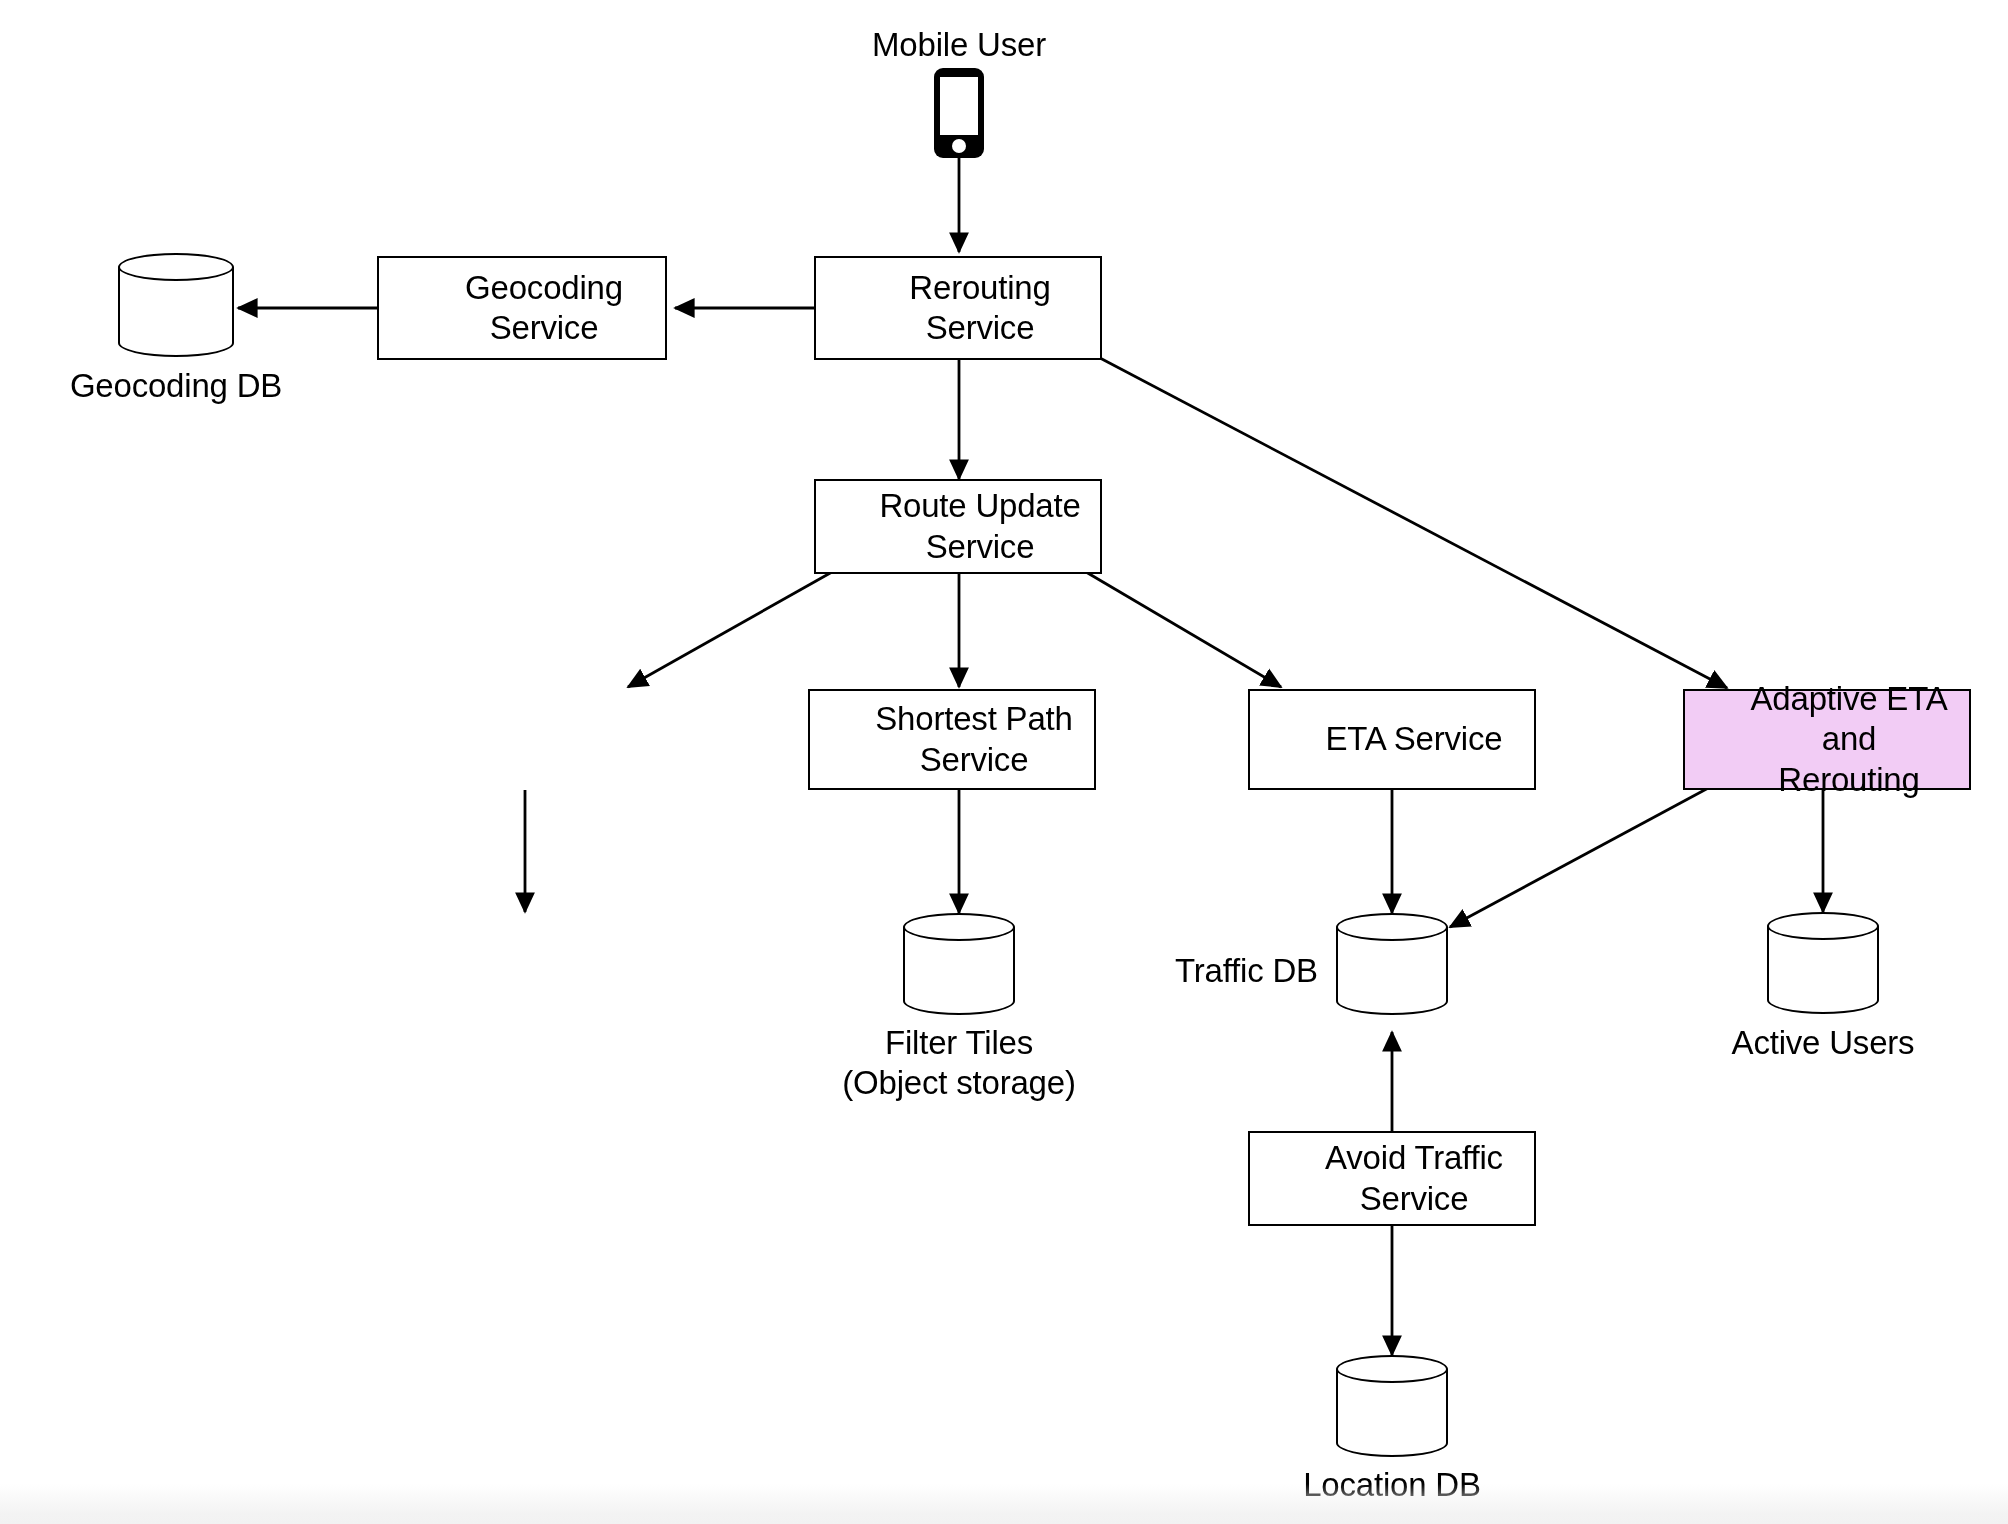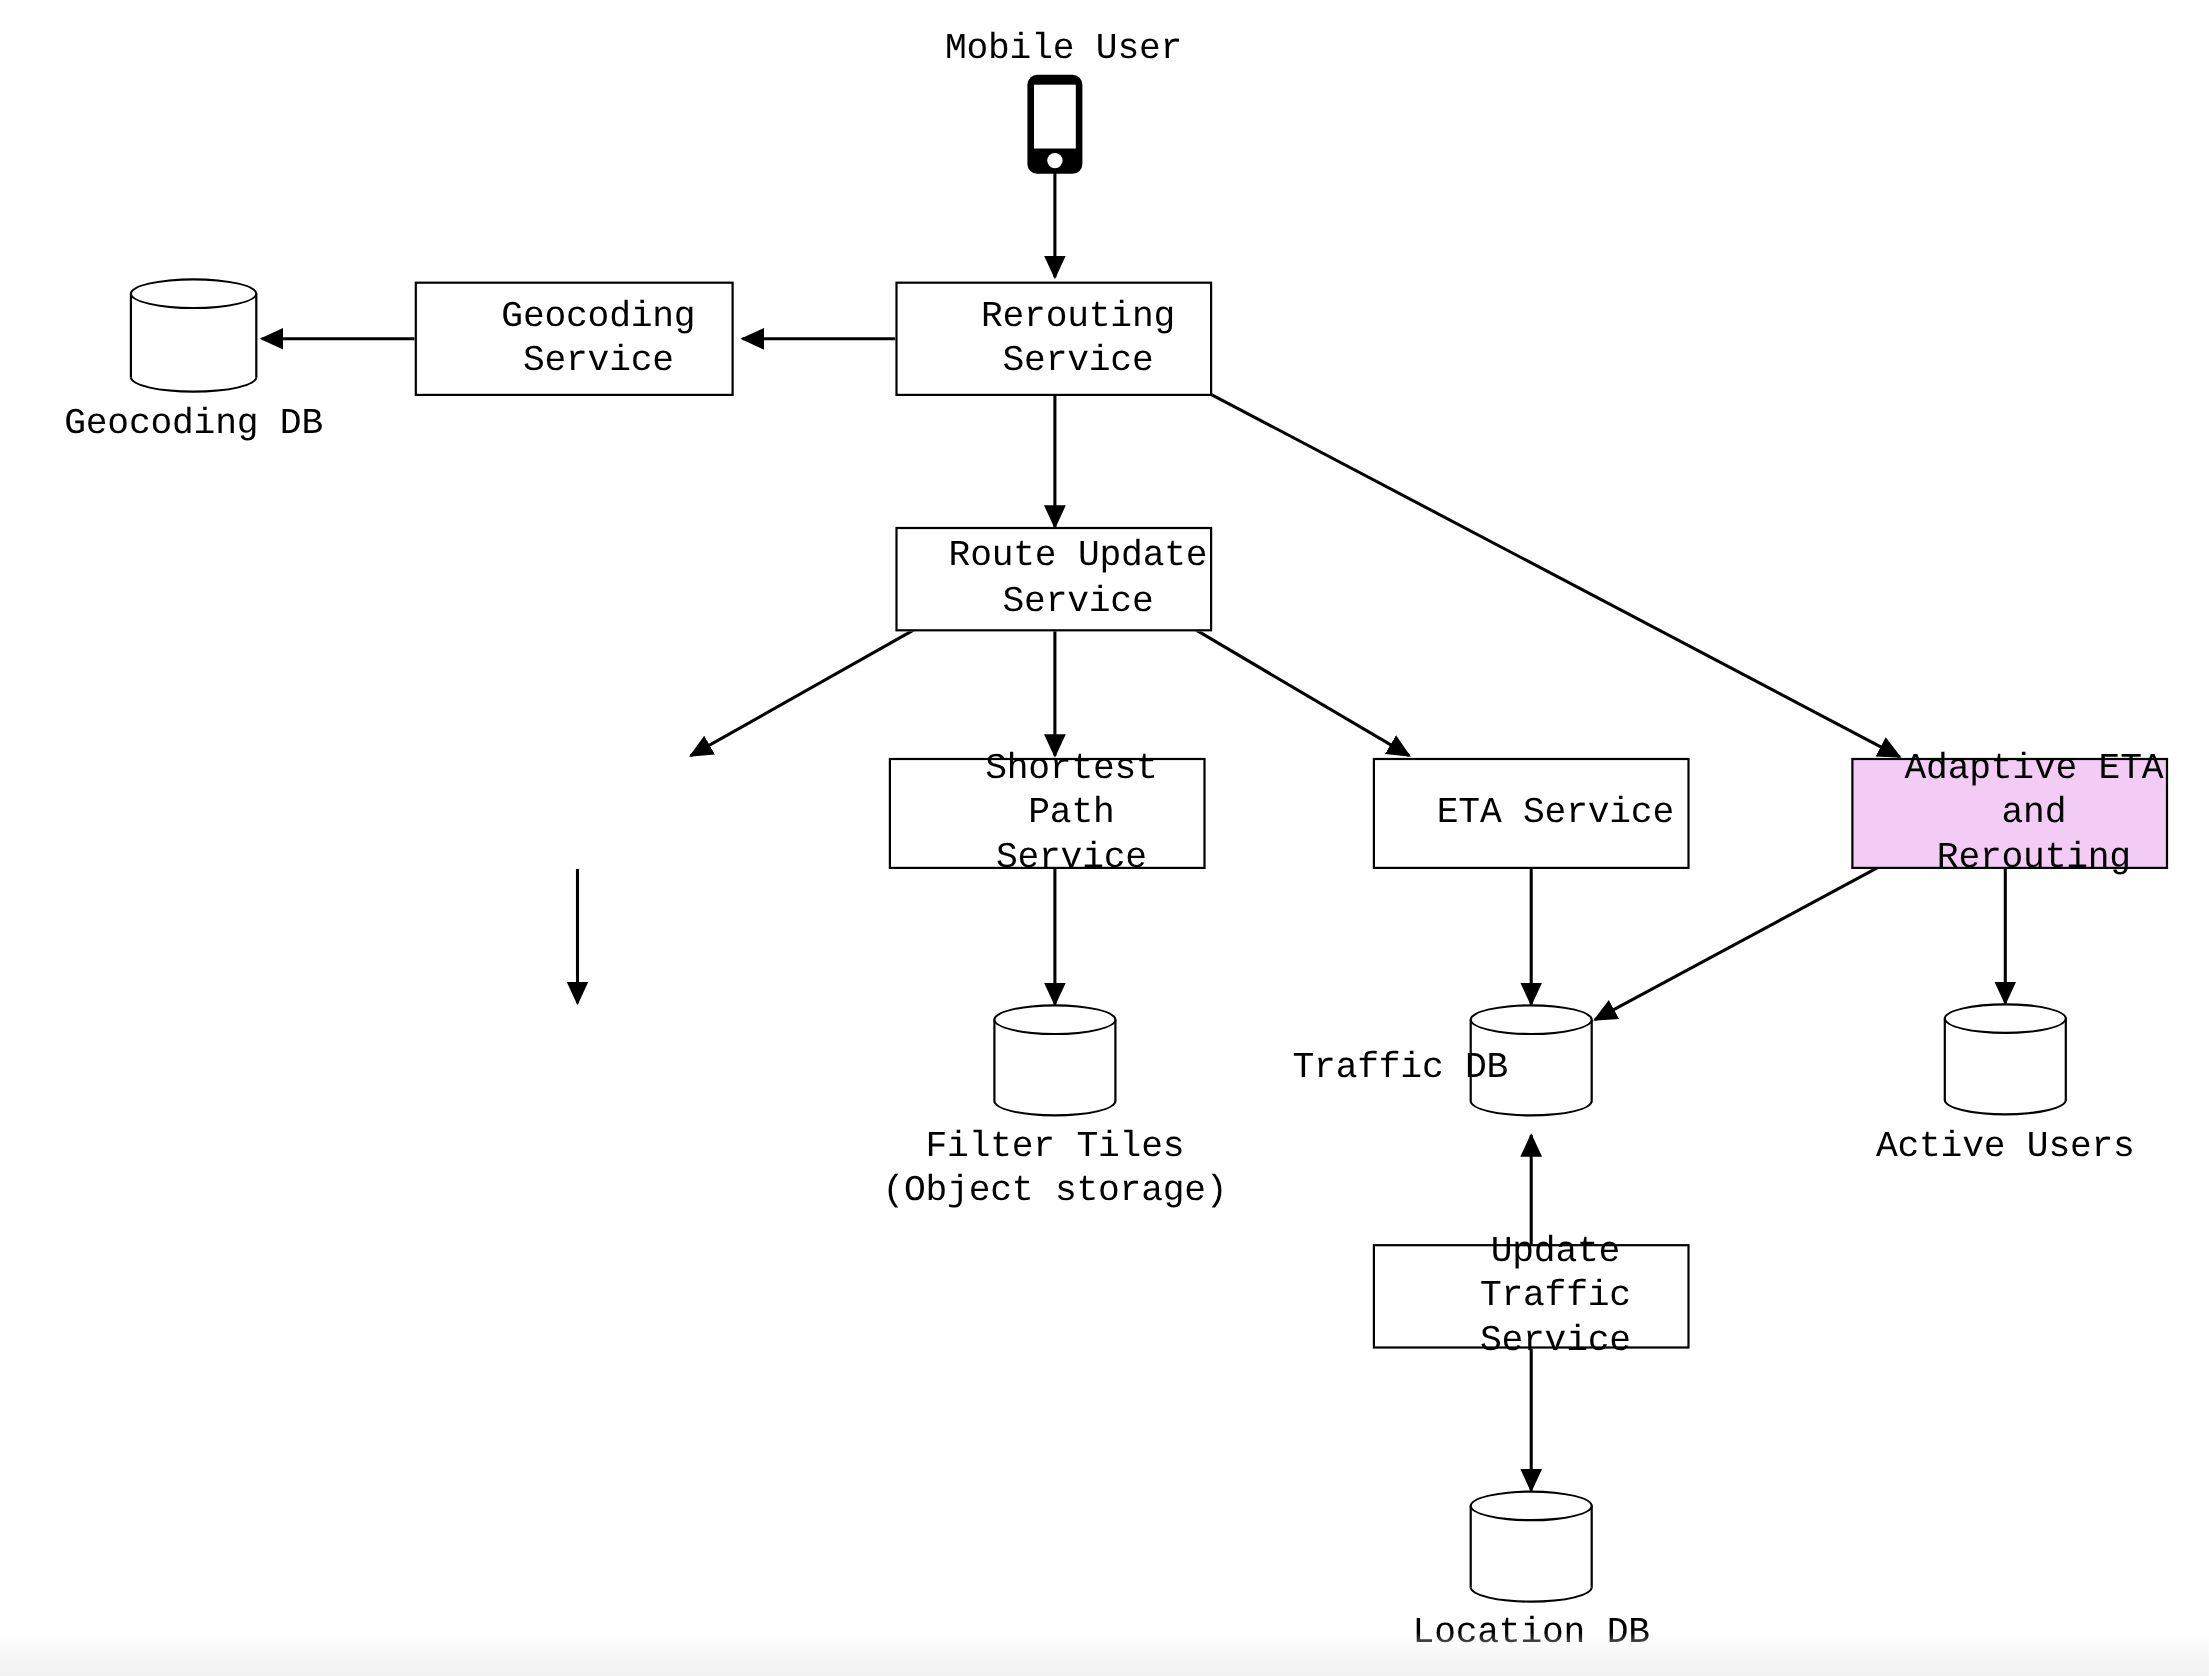--- a/index.html
+++ b/index.html
@@ -13,21 +13,20 @@
     font-family: "Liberation Sans", sans-serif;
     color: #000000;
     overflow: hidden;
     position: relative;
   }
   #canvas {
     position: absolute;
     left: 0; top: 0;
     width: 2008px;
     height: 1524px;
-    font-family: Liberation Mono, monospace;
   }
   svg#edges {
     position: absolute;
     left: 0; top: 0;
     width: 2008px;
     height: 1524px;
     pointer-events: none;
   }
   .node {
     position: absolute;
@@ -241,21 +240,21 @@
 
   <div class="cyl node" style="left:1767px; top:912px; width:112px; height:102px;">
     <div class="body"></div>
     <div class="bottom"></div>
     <div class="top"></div>
   </div>
   <div class="caption" style="left:1673px; top:1023px; width:300px;">Active Users</div>
 
   <div class="box node" style="left:1248px; top:1131px; width:288px; height:95px;">
     <div>
-      <div>Update Traffic</div>
+      <div>Avoid Traffic</div>
       <div>Service</div>
     </div>
   </div>
 
   <div class="cyl node" style="left:1336px; top:1355px; width:112px; height:102px;">
     <div class="body"></div>
     <div class="bottom"></div>
     <div class="top"></div>
   </div>
   <div class="caption" style="left:1242px; top:1465px; width:300px;">Location DB</div>

